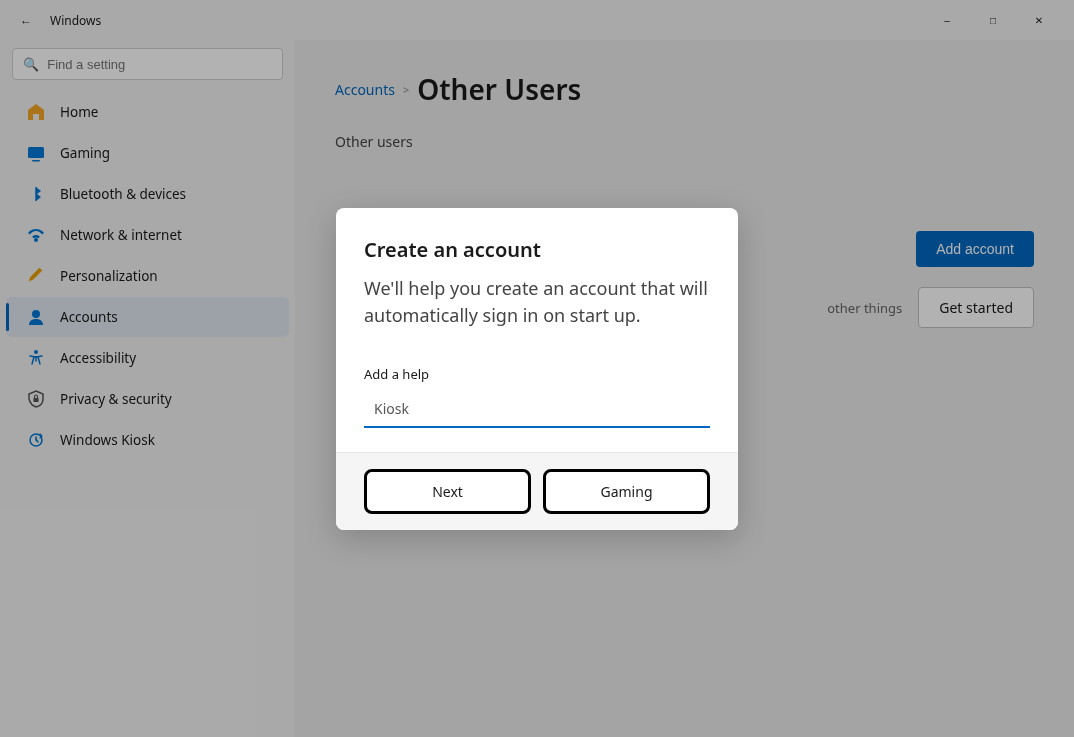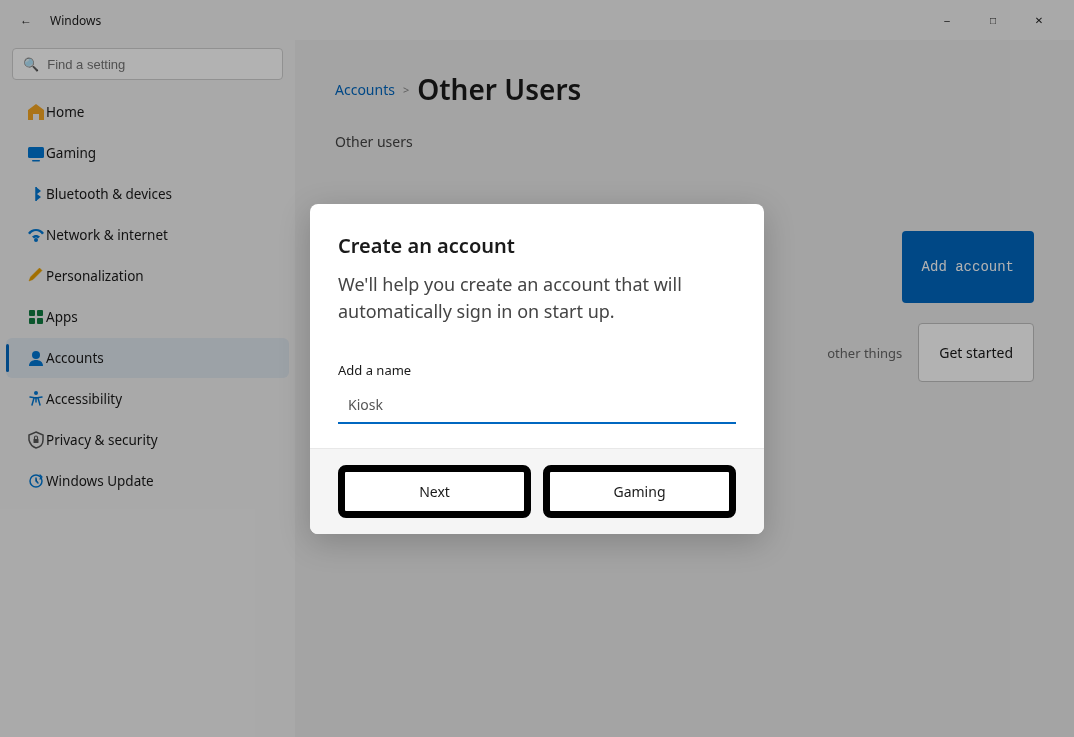--- a/index.html
+++ b/index.html
@@ -95,20 +95,21 @@
       width: 100%;
     }
     .search-icon-svg {
       color: #666;
       font-size: 13px;
       flex-shrink: 0;
     }
     .nav-item {
       display: flex;
       align-items: center;
+      gap: 14px;
       padding: 10px 16px 10px 20px;
       cursor: pointer;
       border-radius: 6px;
       margin: 0 6px 1px 6px;
       font-size: 13.5px;
       color: #1a1a1a;
       position: relative;
     }
     .nav-item.active {
       background: #e0e8f0;
@@ -167,55 +168,55 @@
     .content-header {
       display: flex;
       justify-content: flex-end;
       margin-top: 80px;
     }
     .add-account-btn {
       background: #0067c0;
       color: white;
       border: none;
       border-radius: 4px;
-      padding: 28px 20px;
-      font-size: 14px;
-      cursor: pointer;
-      font-family: Liberation Mono, monospace;
+      padding: 10px 20px;
+      font-size: 14px;
+      cursor: pointer;
+      font-family: Liberation Sans, sans-serif;
     }
     .get-started-section {
       display: flex;
       justify-content: flex-end;
       margin-top: 20px;
     }
     .get-started-btn {
       background: white;
       color: #1a1a1a;
       border: 1px solid #c0c0c0;
       border-radius: 4px;
-      padding: 19px 20px;
+      padding: 10px 20px;
       font-size: 14px;
       cursor: pointer;
       font-family: inherit;
     }
 
     
     .overlay {
       position: absolute;
       top: 0; left: 0; right: 0; bottom: 0;
       background: rgba(0,0,0,0.3);
       display: flex;
       align-items: center;
       justify-content: center;
       z-index: 100;
     }
     .dialog {
       background: white;
       border-radius: 8px;
-      width: 454px;
+      width: 402px;
       box-shadow: 0 8px 32px rgba(0,0,0,0.2);
       overflow: hidden;
     }
     .dialog-body {
       padding: 28px 28px 24px 28px;
     }
     .dialog-title {
       font-size: 20px;
       font-weight: 600;
       color: #1a1a1a;
@@ -251,21 +252,21 @@
       gap: 12px;
       border-top: 1px solid #e8e8e8;
     }
     .dialog-btn {
       flex: 1;
       padding: 10px 16px;
       border-radius: 8px;
       font-size: 14px;
       font-family: inherit;
       cursor: pointer;
-      border: 7px solid #000000;
+      border: 3px solid #000000;
       background: white;
       color: #1a1a1a;
     }
 
     .chevron-icon { font-size: 11px; color: #888; }
   </style>
 </head>
 <body>
 
 <div class="title-bar">
@@ -326,31 +327,20 @@
     <span>Network &amp; internet</span>
   </div>
         <div class="nav-item">
     <span class="nav-icon">
             <svg width="20" height="20" viewBox="0 0 20 20">
               <path d="M3 15l1.5-4 9-9 2.5 2.5-9 9L3 15z" fill="#e8a000" stroke="#e8a000" stroke-width=".5"></path>
             </svg>
           </span>
     <span>Personalization</span>
   </div>
-        <div class="nav-item">
-    <span class="nav-icon">
-            <svg width="20" height="20" viewBox="0 0 20 20">
-              <rect x="3" y="3" width="6" height="6" rx="1" fill="#107c41"></rect>
-              <rect x="11" y="3" width="6" height="6" rx="1" fill="#107c41"></rect>
-              <rect x="3" y="11" width="6" height="6" rx="1" fill="#107c41"></rect>
-              <rect x="11" y="11" width="6" height="6" rx="1" fill="#107c41"></rect>
-            </svg>
-          </span>
-    <span>Apps</span>
-  </div>
         <div class="nav-item active">
     <span class="nav-icon">
             <svg width="20" height="20" viewBox="0 0 20 20">
               <circle cx="10" cy="7" r="4" fill="#0078d4"></circle>
               <path d="M3 18c0-4 3.1-6 7-6s7 2 7 6" fill="#0078d4"></path>
             </svg>
           </span>
     <span>Accounts</span>
   </div>
         <div class="nav-item">
@@ -374,21 +364,21 @@
     <span>Privacy &amp; security</span>
   </div>
         <div class="nav-item">
     <span class="nav-icon">
             <svg width="20" height="20" viewBox="0 0 20 20">
               <path d="M10 4a6 6 0 100 12A6 6 0 0010 4z" fill="none" stroke="#0078d4" stroke-width="1.5"></path>
               <path d="M10 7v3l2 2" stroke="#0078d4" stroke-width="1.5" stroke-linecap="round"></path>
               <path d="M14 4l2 2-2 2" fill="none" stroke="#0078d4" stroke-width="1.2" stroke-linecap="round" stroke-linejoin="round"></path>
             </svg>
           </span>
-    <span>Windows Update</span>
+    <span>Windows Kiosk</span>
   </div>
       </div>
   </div>
 
   <div class="content">
     <div class="breadcrumb">
       <a class="breadcrumb-link">Accounts</a>
       <span class="chevron-icon">&gt;</span>
       <span class="page-title">Other Users</span>
     </div>
@@ -403,21 +393,21 @@
       </div>
     </div>
   </div>
 </div>
 
 <div class="overlay">
   <div class="dialog">
     <div class="dialog-body">
       <div class="dialog-title">Create an account</div>
       <div class="dialog-desc">We'll help you create an account that will automatically sign in on start up.</div>
-      <label class="dialog-label">Add a name</label>
+      <label class="dialog-label">Add a help</label>
       <input class="dialog-input" type="text" placeholder="Kiosk" value="Kiosk" style="">
     </div>
     <div class="dialog-footer">
       <button class="dialog-btn">Next</button>
       <button class="dialog-btn">Gaming</button>
     </div>
   </div>
 </div>
 
 </body></html>

